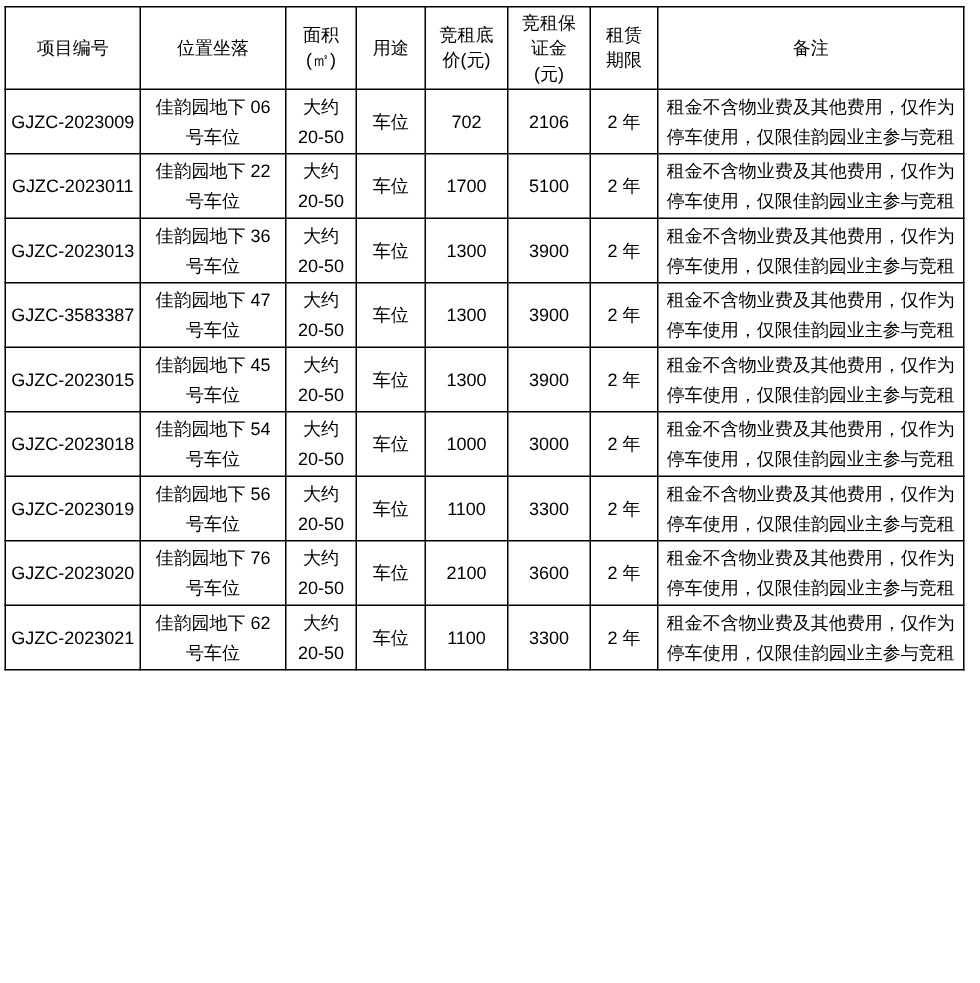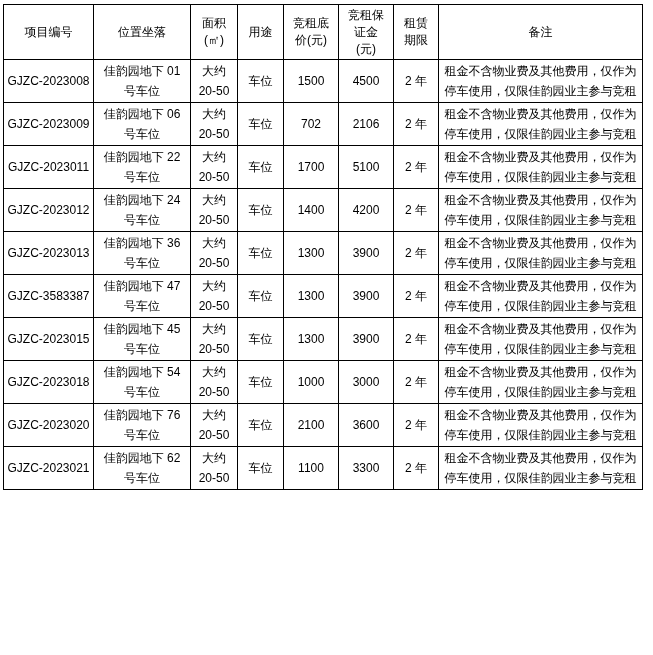--- a/index.html
+++ b/index.html
@@ -76,33 +76,20 @@
         <th>竞租保
 证金
 (元)</th>
         <th>租赁
 期限</th>
         <th>备注</th>
       </tr>
     </thead>
     <tbody>
         <tr>
-    <td>GJZC-2023008</td>
-    <td>佳韵园地下 01
-号车位</td>
-    <td>大约
-20-50</td>
-    <td>车位</td>
-    <td>1500</td>
-    <td>4500</td>
-    <td>2 年</td>
-    <td>租金不含物业费及其他费用，仅作为
-停车使用，仅限佳韵园业主参与竞租</td>
-  </tr>
-        <tr>
     <td>GJZC-2023009</td>
     <td>佳韵园地下 06
 号车位</td>
     <td>大约
 20-50</td>
     <td>车位</td>
     <td>702</td>
     <td>2106</td>
     <td>2 年</td>
     <td>租金不含物业费及其他费用，仅作为
@@ -115,33 +102,20 @@
     <td>大约
 20-50</td>
     <td>车位</td>
     <td>1700</td>
     <td>5100</td>
     <td>2 年</td>
     <td>租金不含物业费及其他费用，仅作为
 停车使用，仅限佳韵园业主参与竞租</td>
   </tr>
         <tr>
-    <td>GJZC-2023012</td>
-    <td>佳韵园地下 24
-号车位</td>
-    <td>大约
-20-50</td>
-    <td>车位</td>
-    <td>1400</td>
-    <td>4200</td>
-    <td>2 年</td>
-    <td>租金不含物业费及其他费用，仅作为
-停车使用，仅限佳韵园业主参与竞租</td>
-  </tr>
-        <tr>
     <td>GJZC-2023013</td>
     <td>佳韵园地下 36
 号车位</td>
     <td>大约
 20-50</td>
     <td>车位</td>
     <td>1300</td>
     <td>3900</td>
     <td>2 年</td>
     <td>租金不含物业费及其他费用，仅作为
@@ -175,20 +149,33 @@
   </tr>
         <tr>
     <td>GJZC-2023018</td>
     <td>佳韵园地下 54
 号车位</td>
     <td>大约
 20-50</td>
     <td>车位</td>
     <td>1000</td>
     <td>3000</td>
+    <td>2 年</td>
+    <td>租金不含物业费及其他费用，仅作为
+停车使用，仅限佳韵园业主参与竞租</td>
+  </tr>
+        <tr>
+    <td>GJZC-2023019</td>
+    <td>佳韵园地下 56
+号车位</td>
+    <td>大约
+20-50</td>
+    <td>车位</td>
+    <td>1100</td>
+    <td>3300</td>
     <td>2 年</td>
     <td>租金不含物业费及其他费用，仅作为
 停车使用，仅限佳韵园业主参与竞租</td>
   </tr>
         <tr>
     <td>GJZC-2023020</td>
     <td>佳韵园地下 76
 号车位</td>
     <td>大约
 20-50</td>

